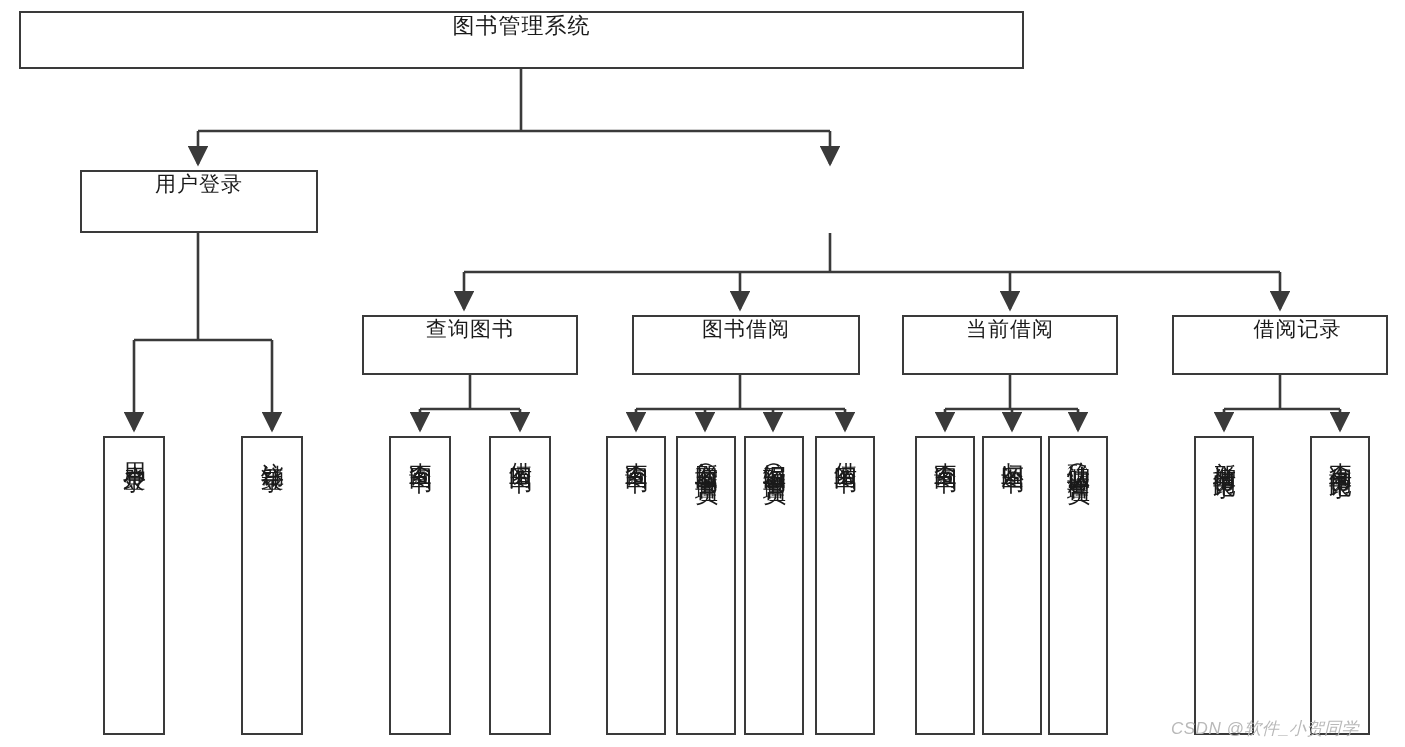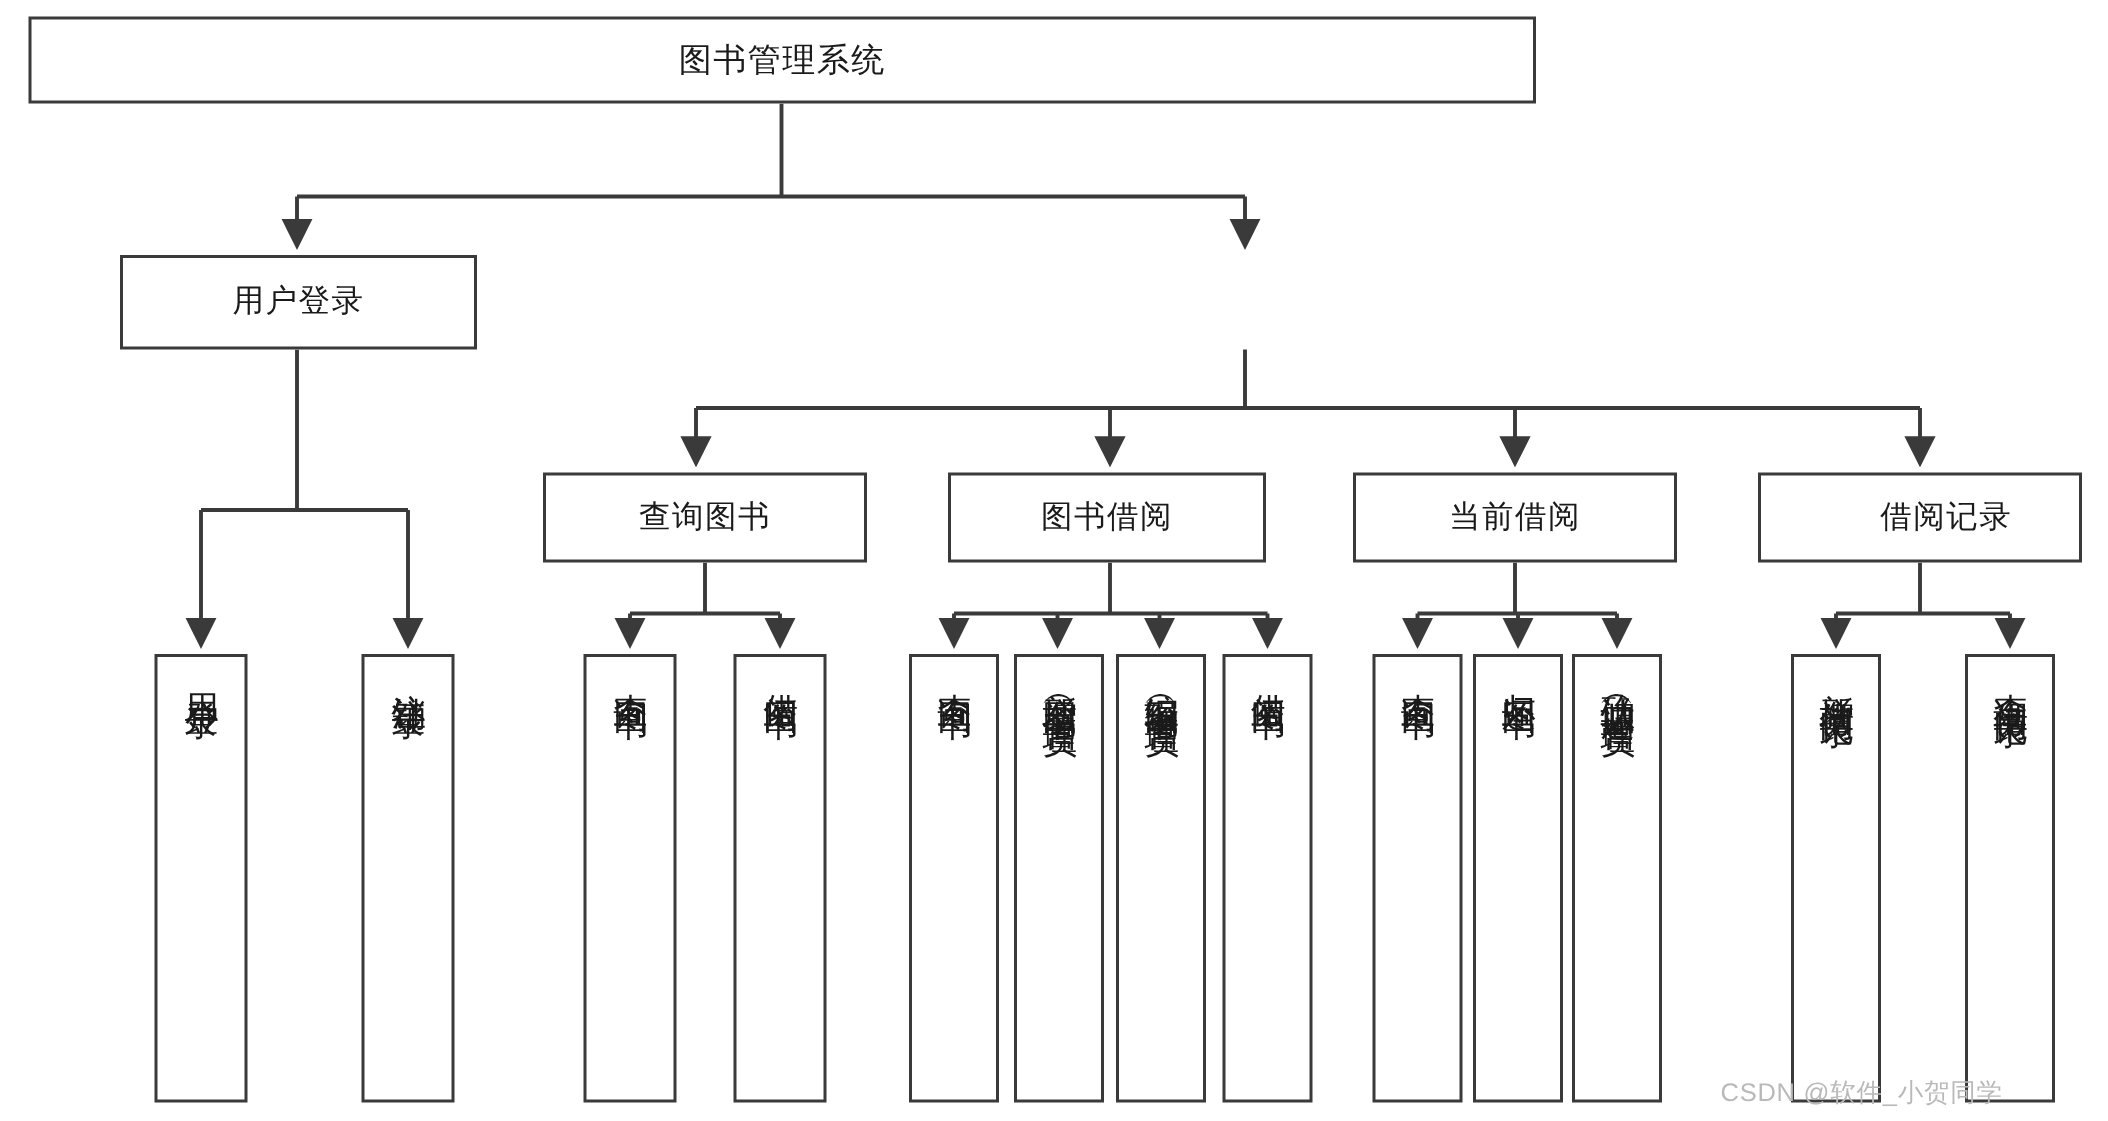--- a/index.html
+++ b/index.html
@@ -25,21 +25,21 @@
     width: 1405px;
     height: 747px;
     pointer-events: none;
   }
   .node {
     position: absolute;
     box-sizing: border-box;
     background: #ffffff;
     border: 2px solid #3a3a3a;
     display: flex;
-    align-items: center;
+    align-items: flex-start;
     justify-content: center;
     color: #1a1a1a;
     z-index: 3;
   }
   .node .node-label {
     display: block;
     text-align: center;
     line-height: 1.18;
   }
   
@@ -136,21 +136,21 @@
     <span class="node-label">图书管理系统</span>
   </div>
 
   <div class="node horiz" style="left:80px; top:170px; width:238px; height:63px;">
     <span class="node-label">用户登录</span>
   </div>
 
   <div class="node horiz" style="left:362px; top:315px; width:216px; height:60px;">
     <span class="node-label">查询图书</span>
   </div>
-  <div class="node horiz" style="left:632px; top:315px; width:212px; height:60px;">
+  <div class="node horiz" style="left:632px; top:315px; width:228px; height:60px;">
     <span class="node-label">图书借阅</span>
   </div>
   <div class="node horiz" style="left:902px; top:315px; width:216px; height:60px;">
     <span class="node-label">当前借阅</span>
   </div>
   <div class="node horiz" style="left:1172px; top:315px; width:216px; height:60px;padding-left:35px;">
     <span class="node-label">借阅记录</span>
   </div>
 
   <div class="node vert" style="left:103px; top:436px; width:62px; height:299px;">
@@ -190,15 +190,15 @@
     <span class="node-label">确认归还（管理员）</span>
   </div>
 
   <div class="node vert" style="left:1194px; top:436px; width:60px; height:299px;">
     <span class="node-label">新增借阅记录</span>
   </div>
   <div class="node vert" style="left:1310px; top:436px; width:60px; height:299px;">
     <span class="node-label">查询借阅记录</span>
   </div>
 
-  <div class="watermark" style="left:1147px; top:717px;">CSDN @软件_小贺同学</div>
+  <div class="watermark" style="left:1171px; top:717px;font-style:italic;">CSDN @软件_小贺同学</div>
 
 </div>
 
 </body></html>

